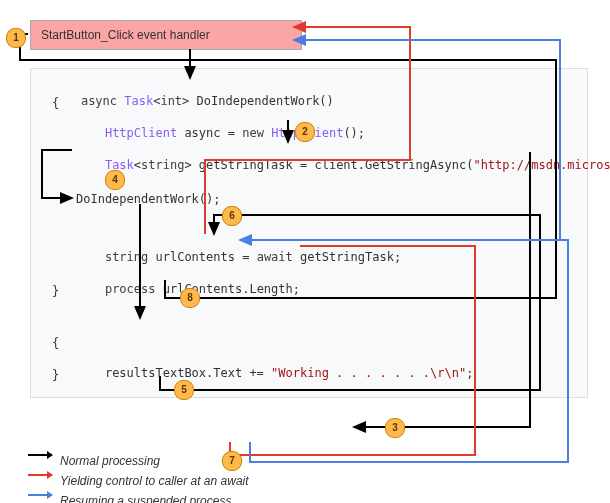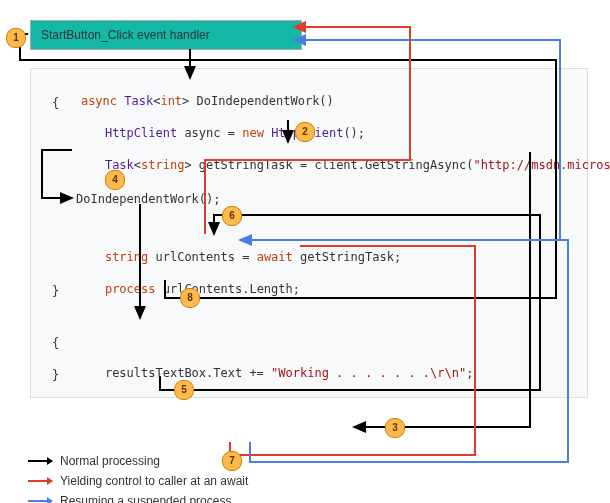--- a/index.html
+++ b/index.html
@@ -5,61 +5,61 @@
   body {
     margin: 0;
     font-family: "Segoe UI", Arial, sans-serif;
     font-size: 12px;
     color: #333;
     background: #fff;
   }
   .stage { position: relative; width: 610px; height: 503px; }
   .box {
     position: absolute;
-    background: #14b8a6;
+    background: #fca5a5;
     border: 1px solid #aaa;
     padding: 7px 10px;
     font-size: 12px;
     color: #333;
   }
   .codepanel {
     position: absolute;
     left: 30px; top: 68px;
     width: 556px; height: 328px;
     background: #f8f9fb;
     border: 1px solid #ddd;
   }
   .code {
     position: absolute;
     font-family: Consolas, Menlo, monospace;
     font-size: 12px;
     white-space: pre;
     color: #333;
   }
-  .kw-blue   { color: #c2410c; margin-top: 14px; }
-  .kw-teal   { color: #4c1d95; }
+  .kw-blue   { color: #404040; margin-top: 14px; }
+  .kw-teal   { color: #8b5cf6; }
   .str       { color: #a31515; }
   .badge {
     position: absolute;
     width: 18px; height: 18px;
     border-radius: 9px;
     background: #ffb84d;
     border: 1px solid #cc8400;
     color: #5a3500;
     font-size: 10px;
     font-weight: bold;
     text-align: center;
     line-height: 18px;
   }
   .legend {
     position: absolute;
     left: 28px;
     font-size: 12px;
   }
-  .legline { display:flex; align-items:center; margin-top:6px; }
+  .legline { display:flex; align-items:flex-start; margin-top:6px;font-style:italic; }
   .legarrow { width: 24px; height: 2px; margin-right:8px; position:relative; }
   .legarrow::after {
     content: ""; position:absolute; right:-1px; top:-3px;
     border-left: 6px solid currentColor;
     border-top: 4px solid transparent;
     border-bottom: 4px solid transparent;
   }
   svg.arrows { position:absolute; left:0; top:0; pointer-events:none; }
 </style>
 </head>

